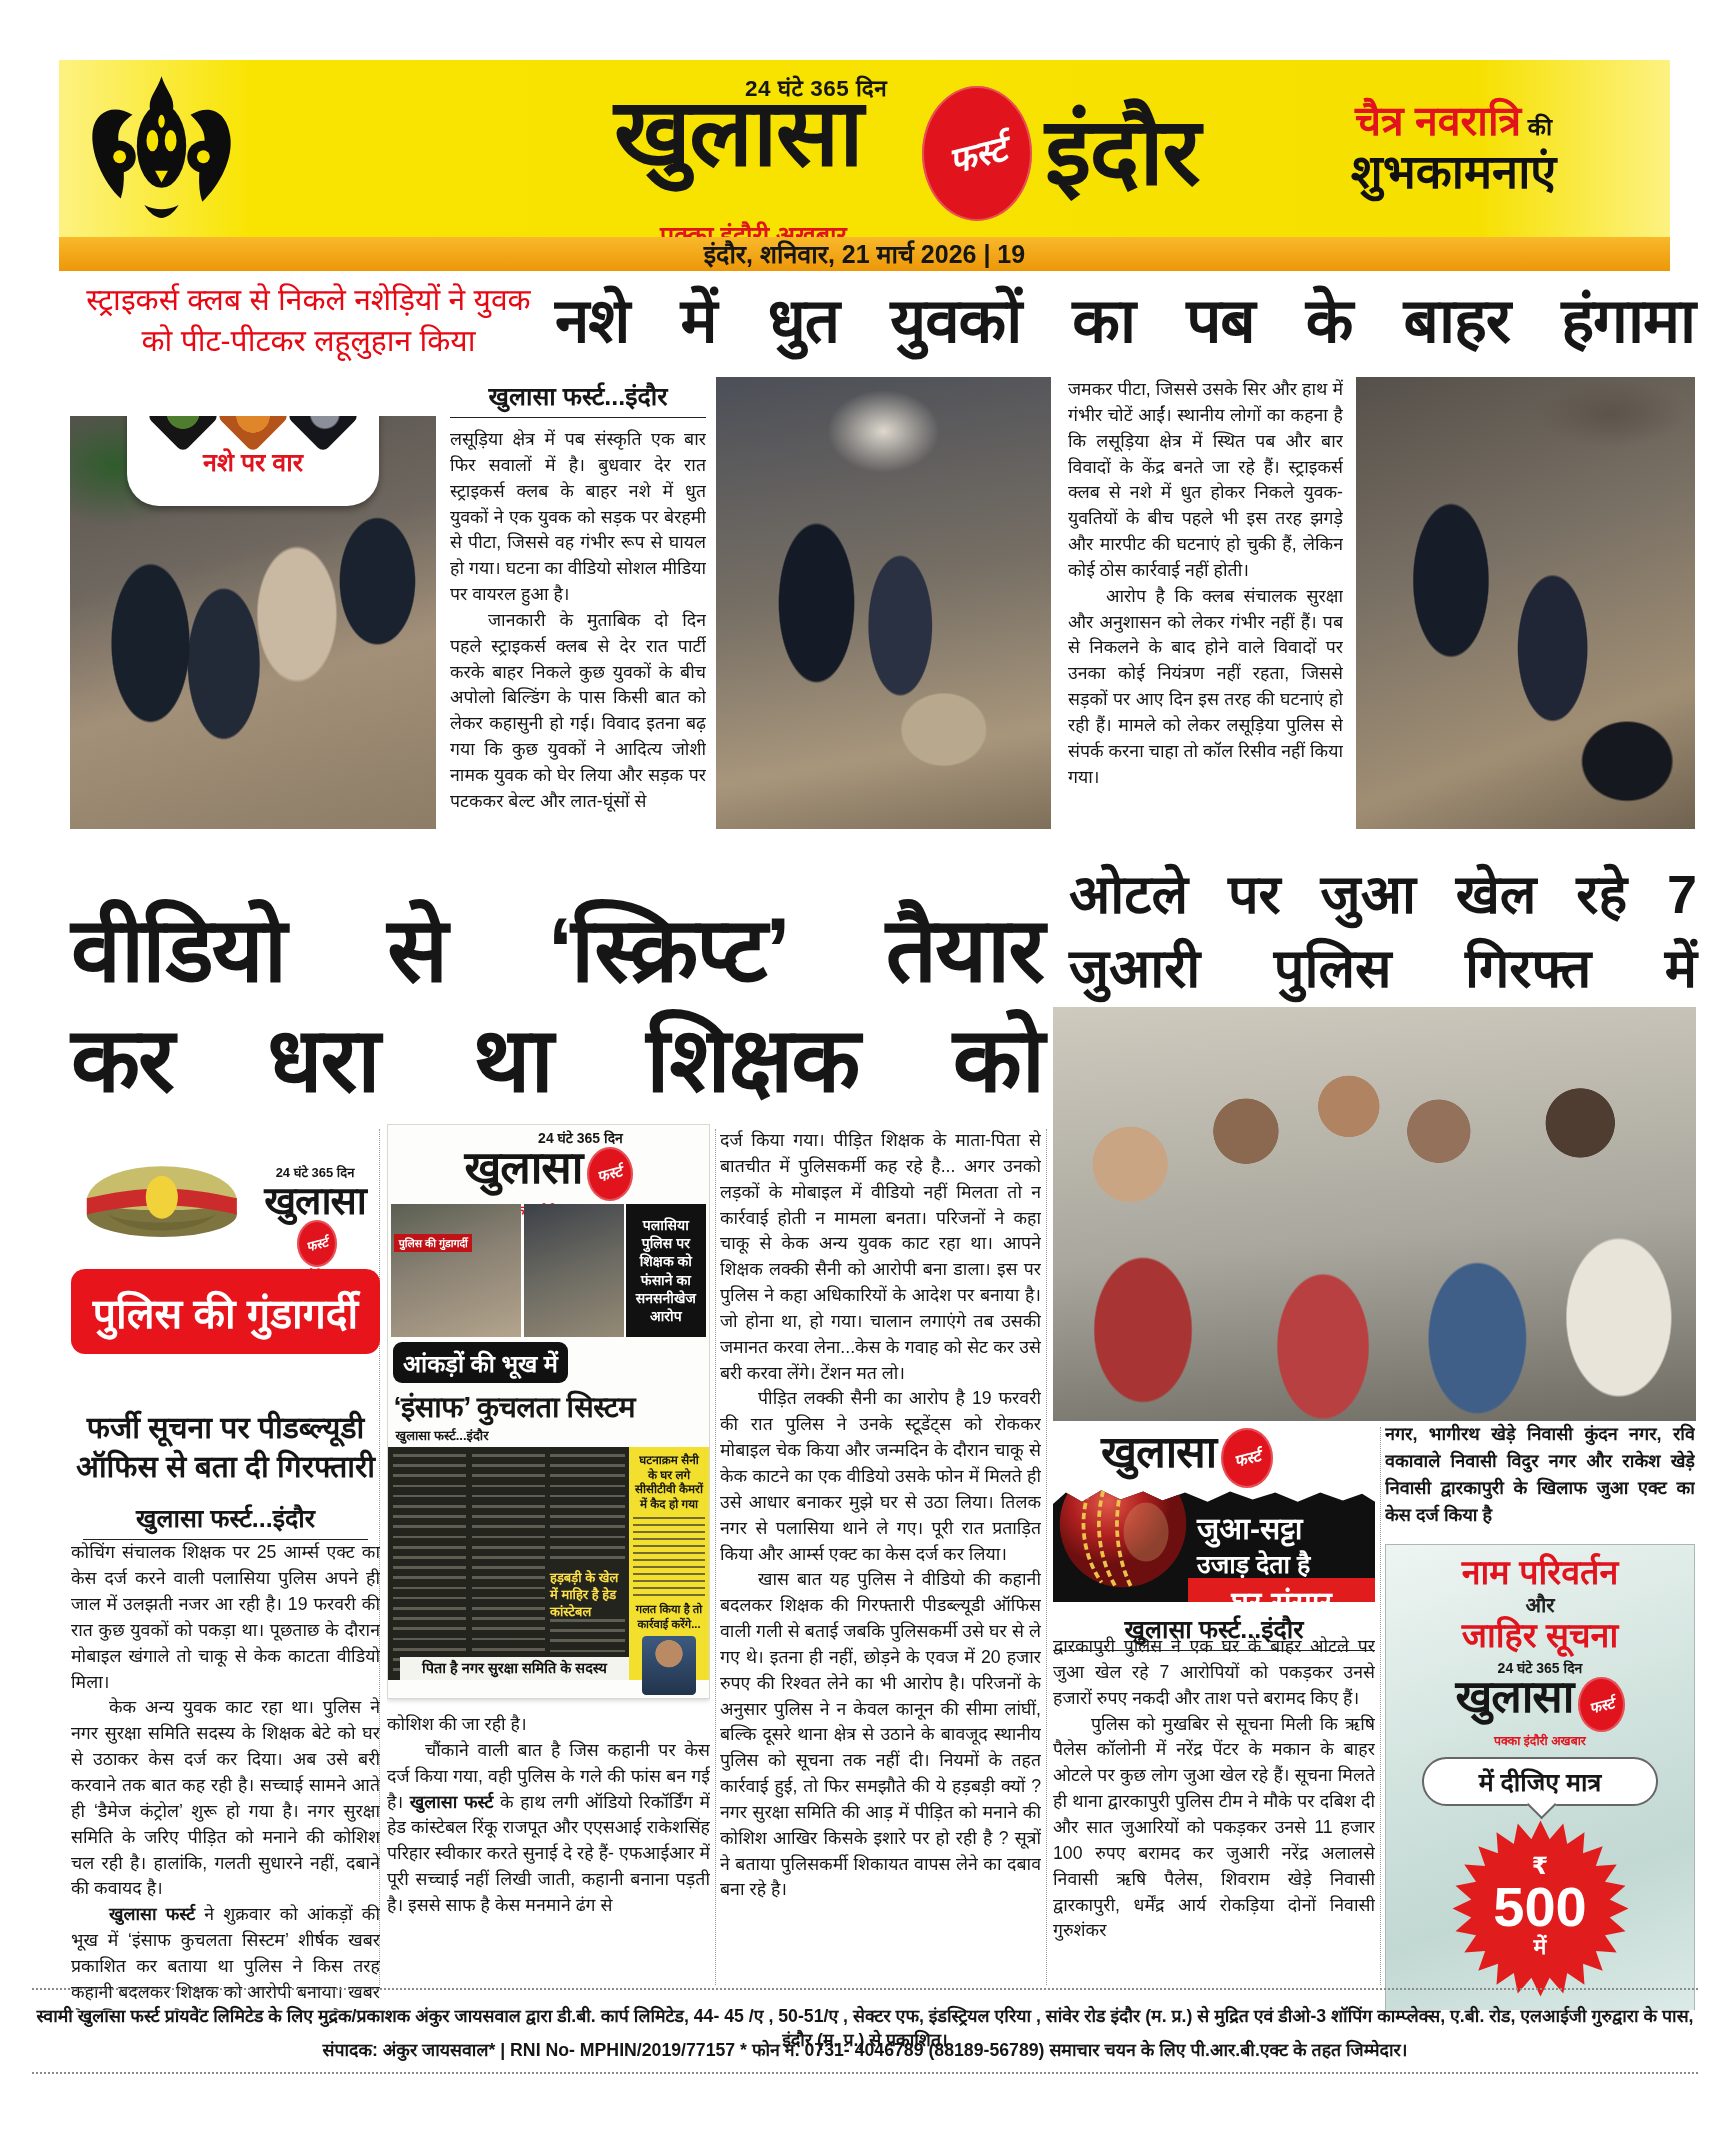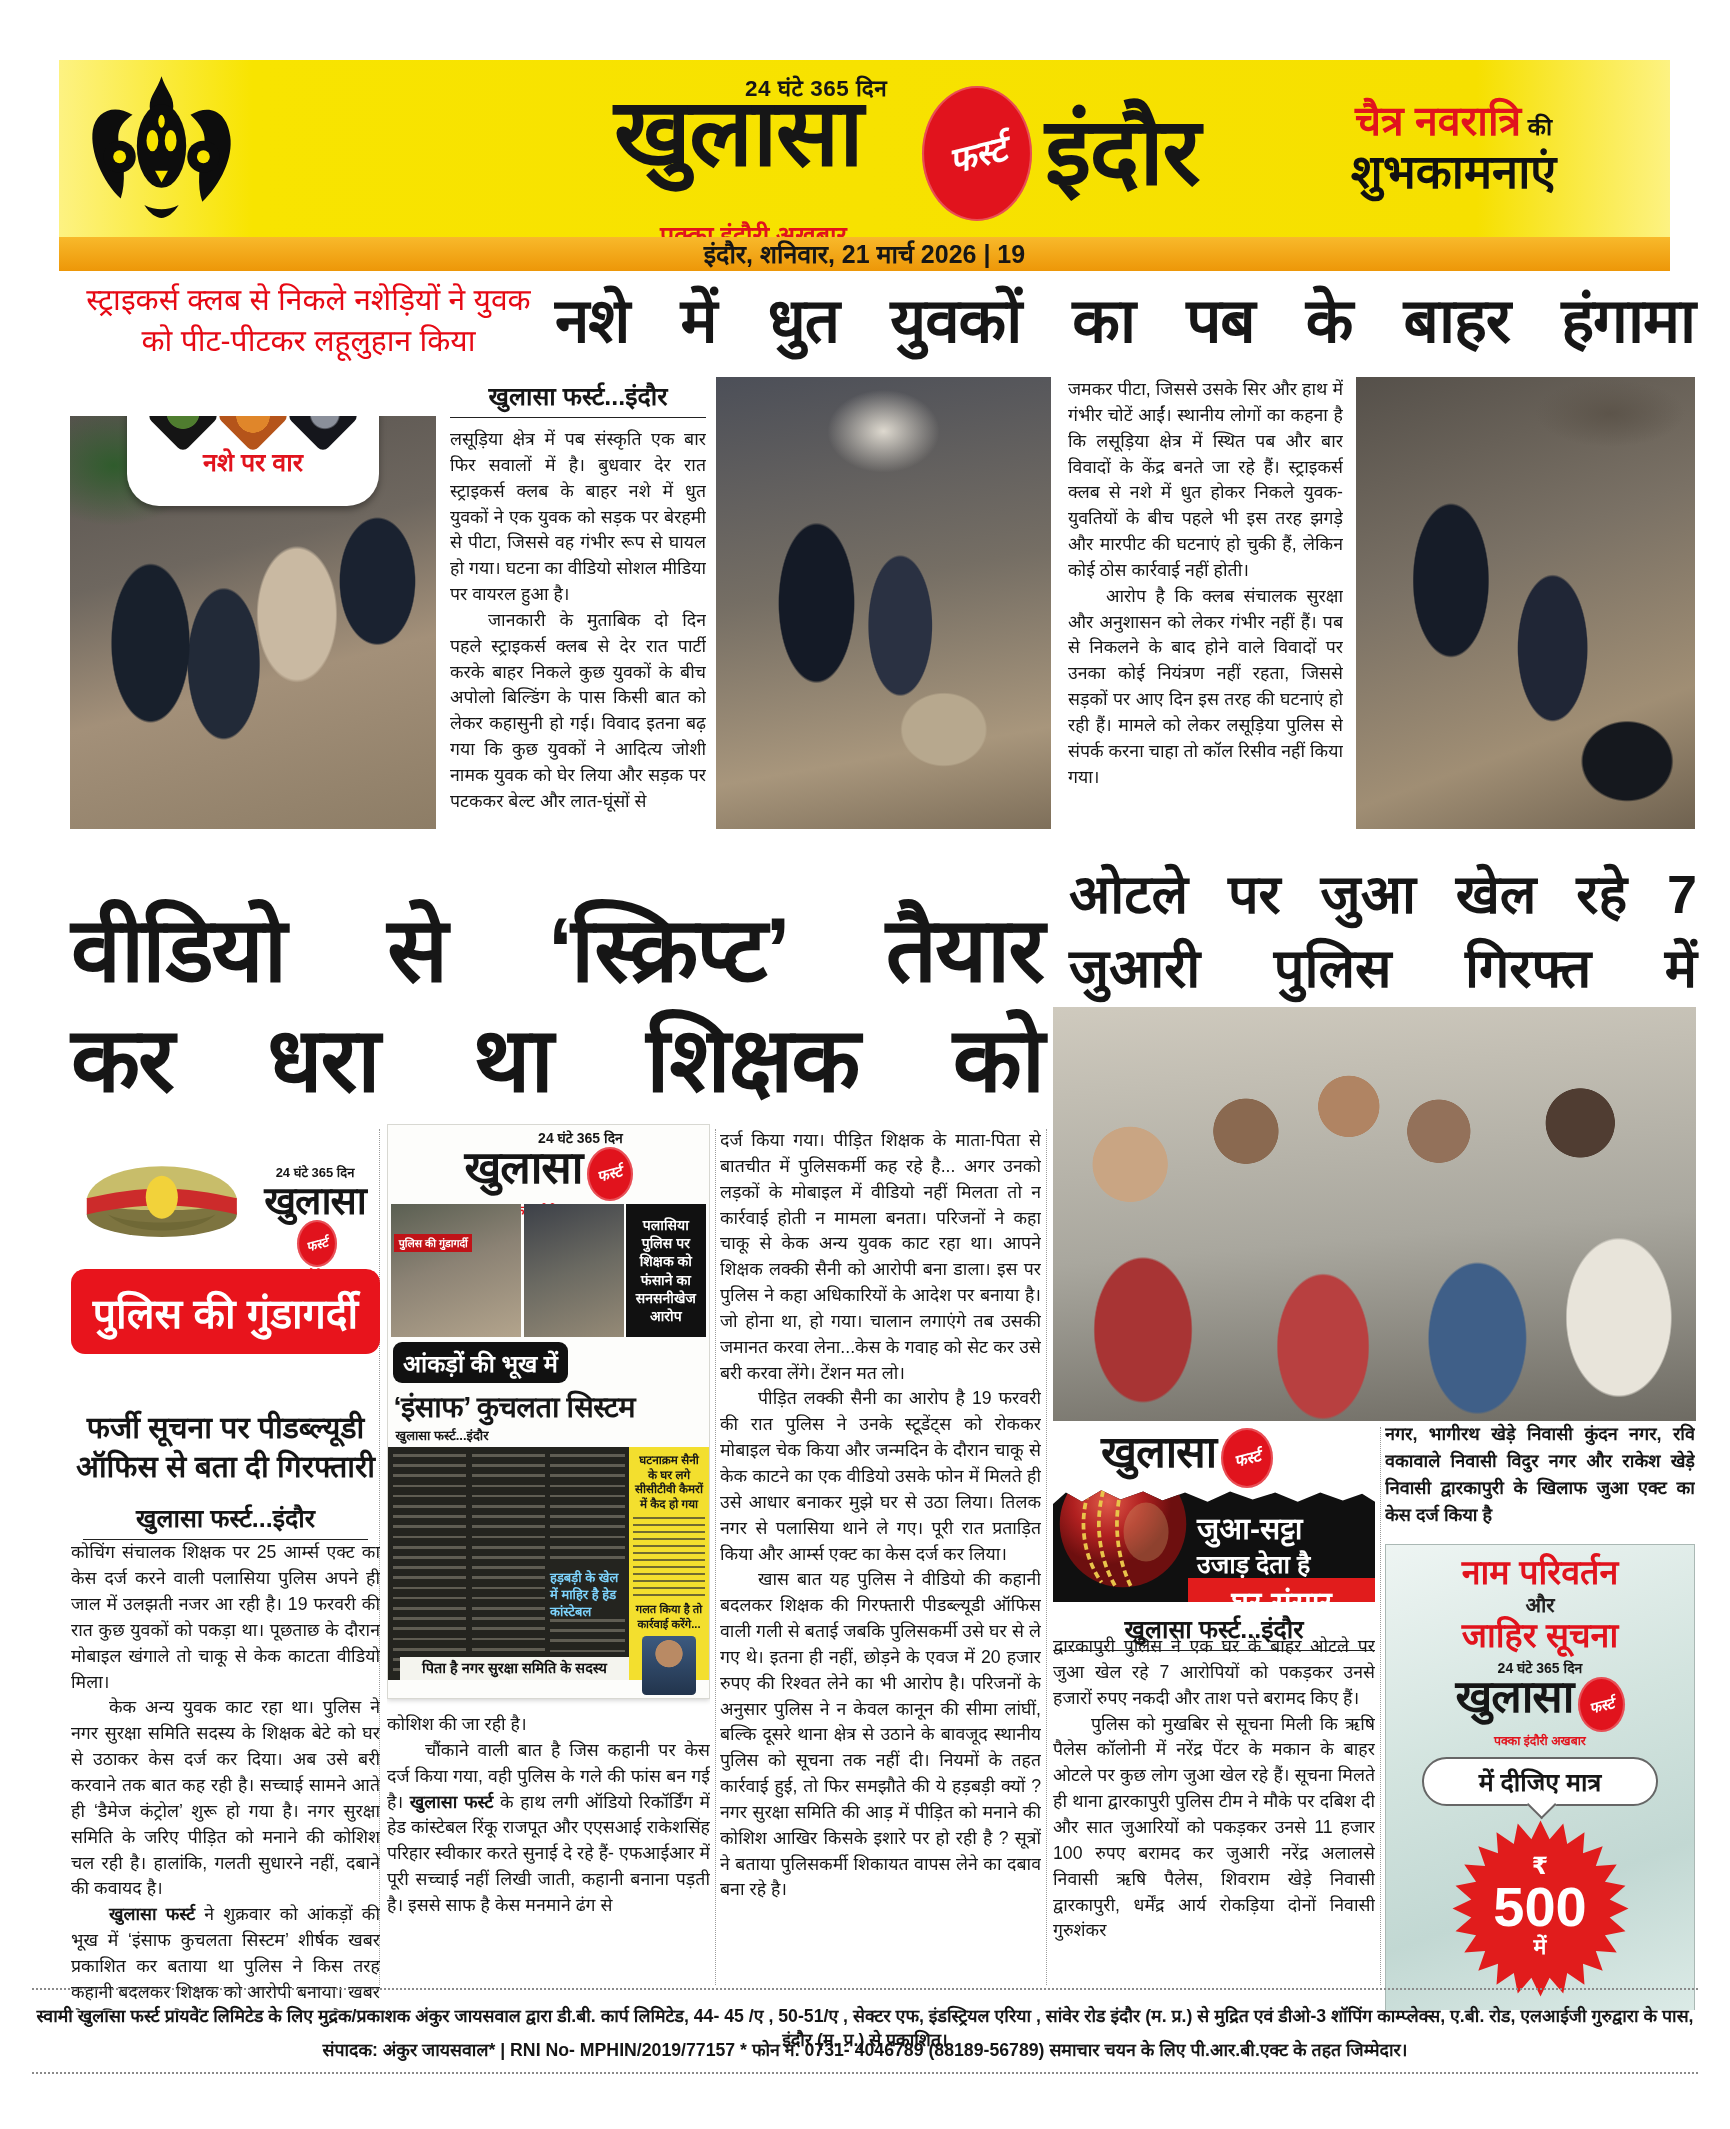--- a/index.html
+++ b/index.html
@@ -117,21 +117,21 @@
   .clip-tag { position:absolute; left:3.2px; top:30px; background:#c01318; color:#fff; font-size:10.7px; font-weight:800; padding:2.1px 4.3px; }
   .clip-sidebadge { flex:0 0 80px; background:#111; color:#fff; font-size:14px; font-weight:800; text-align:center;
     display:flex; align-items:center; padding:4.3px; line-height:1.3; }
   .clip-h1 { display:inline-block; background:#111; color:#fff; font-size:23.6px; font-weight:800; padding:4.3px 9.7px; margin:5.4px 0 0 5.4px;border-radius:9px; }
   .clip-h2 { font-size:29px; font-weight:800; margin:3.2px 0 1.1px 5.4px; letter-spacing:-0.5px; }
   .clip-byline { font-size:13px; font-weight:800; margin-left:7.5px; }
   .clip-body { position:relative; margin-top:3.2px; height:233px; background:#24241f; }
   .fake-col { position:absolute; top:6.4px; bottom:6.4px; width:73px;
     background:repeating-linear-gradient(180deg,#6a675c 0 2.7px,transparent 2.7px 10.2px); opacity:.85; }
   .fc1 { left:5.4px; } .fc2 { left:84px; }
-  .clip-subhead { position:absolute; left:162px; top:123px; width:75px; color:#7dd3fc; font-size:13px; font-weight:800; line-height:1.3; }
+  .clip-subhead { position:absolute; left:162px; top:123px; width:75px; color:#fde047; font-size:13px; font-weight:800; line-height:1.3; }
   .fc3 { left:162px; width:75px; height:107px; top:6.4px; bottom:auto; }
   .fc4 { left:162px; width:75px; top:172px; }
   .clip-yellow { position:absolute; right:0; top:0; bottom:0; width:80px; background:#f3df2e; padding:5.4px 4.3px; }
   .clip-yellow .yt { font-size:11.8px; font-weight:800; line-height:1.25; text-align:center; }
   .clip-yellow .yl { margin-top:5.4px; height:80px; background:repeating-linear-gradient(180deg,#3a3a30 0 1.6px,transparent 1.6px 7px); opacity:.7; }
   .clip-yellow .yn { margin-top:4.3px; font-size:11.3px; font-weight:800; text-align:center; }
   .clip-officer { margin:4.3px auto 0; width:54px; height:59px; border-radius:4.3px;
     background:radial-gradient(circle 14px at 50% 30%, #b98a64 0 95%, transparent), linear-gradient(#3c5a80,#22344c); }
   .clip-caption { position:absolute; left:0; right:80px; bottom:0; height:23.6px; background:#f4f4ee; color:#111;
     font-size:14.5px; font-weight:800; text-align:center; line-height:23.6px;margin-left:12px; }

